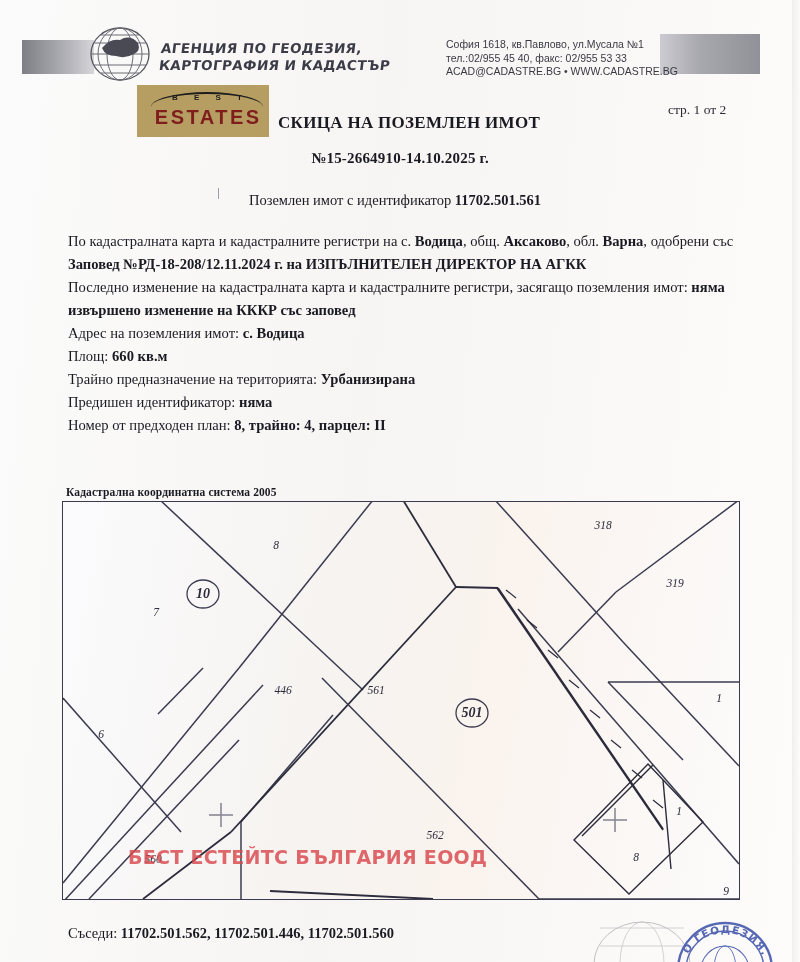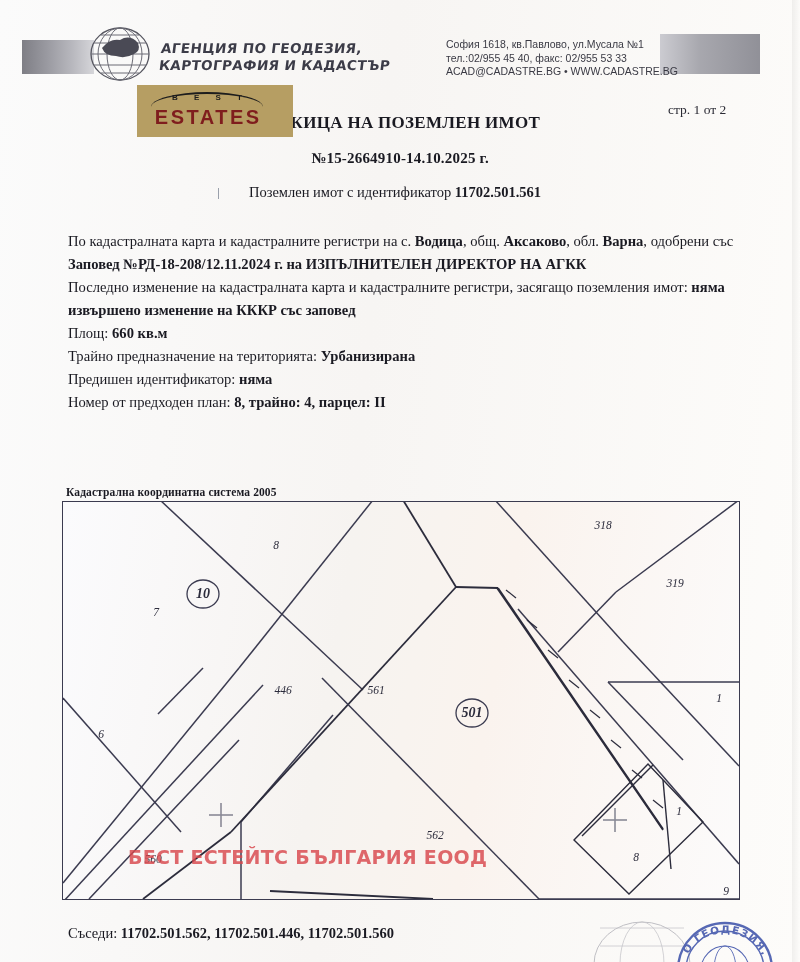--- a/index.html
+++ b/index.html
@@ -67,21 +67,21 @@
     font-size: 10.5px;
     line-height: 13.5px;
     color: #3a3a44;
     white-space: nowrap;
   }
 
   
   .logo-box {
     position: absolute;
     left: 137px; top: 85px;
-    width: 156px; height: 52px;
+    width: 132px; height: 52px;
     background: #b69e63;
     z-index: 6;
   }
   .logo-arc {
     position: absolute;
     left: 14px; top: 7px;
     width: 112px; height: 16px;
     border-top: 2px solid #1d1d1d;
     border-radius: 60% 60% 0 0 / 100% 100% 0 0;
   }
@@ -129,21 +129,21 @@
     position: absolute;
     left: 0; top: 150px;
     width: 800px;
     text-align: center;
     font-size: 15px;
     font-weight: bold;
     letter-spacing: .2px;
   }
   .identifier {
     position: absolute;
-    left: 0; top: 184px;
+    left: 0; top: 192px;
     width: 790px;
     text-align: center;
     font-size: 14.5px;
   }
   .identifier b { font-weight: bold; }
 
   .tick {
     position: absolute;
     left: 218px; top: 188px;
     width: 1px; height: 11px;
@@ -279,20 +279,23 @@
   <div class="body-text">
 
     <p class="para">
       <span>По кадастралната карта и кадастралните регистри на с. </span><b>Водица</b><span>, общ. </span><b>Аксаково</b><span>, обл. </span><b>Варна</b><span>, одобрени със </span><b>Заповед №РД-18-208/12.11.2024 г. на ИЗПЪЛНИТЕЛЕН ДИРЕКТОР НА АГКК</b>
     </p>
 
     <p class="para field">
       <span>Последно изменение на кадастралната карта и кадастралните регистри, засягащо поземления имот: </span><b>няма извършено изменение на КККР със заповед</b>
     </p>
 
+    <p class="para field">
+      <span>Адрес на поземления имот: </span><b>с. Водица</b>
+    </p>
 
     <p class="para field">
       <span>Площ: </span><b>660 кв.м</b>
     </p>
 
     <p class="para field">
       <span>Трайно предназначение на територията: </span><b>Урбанизирана</b>
     </p>
 
 

